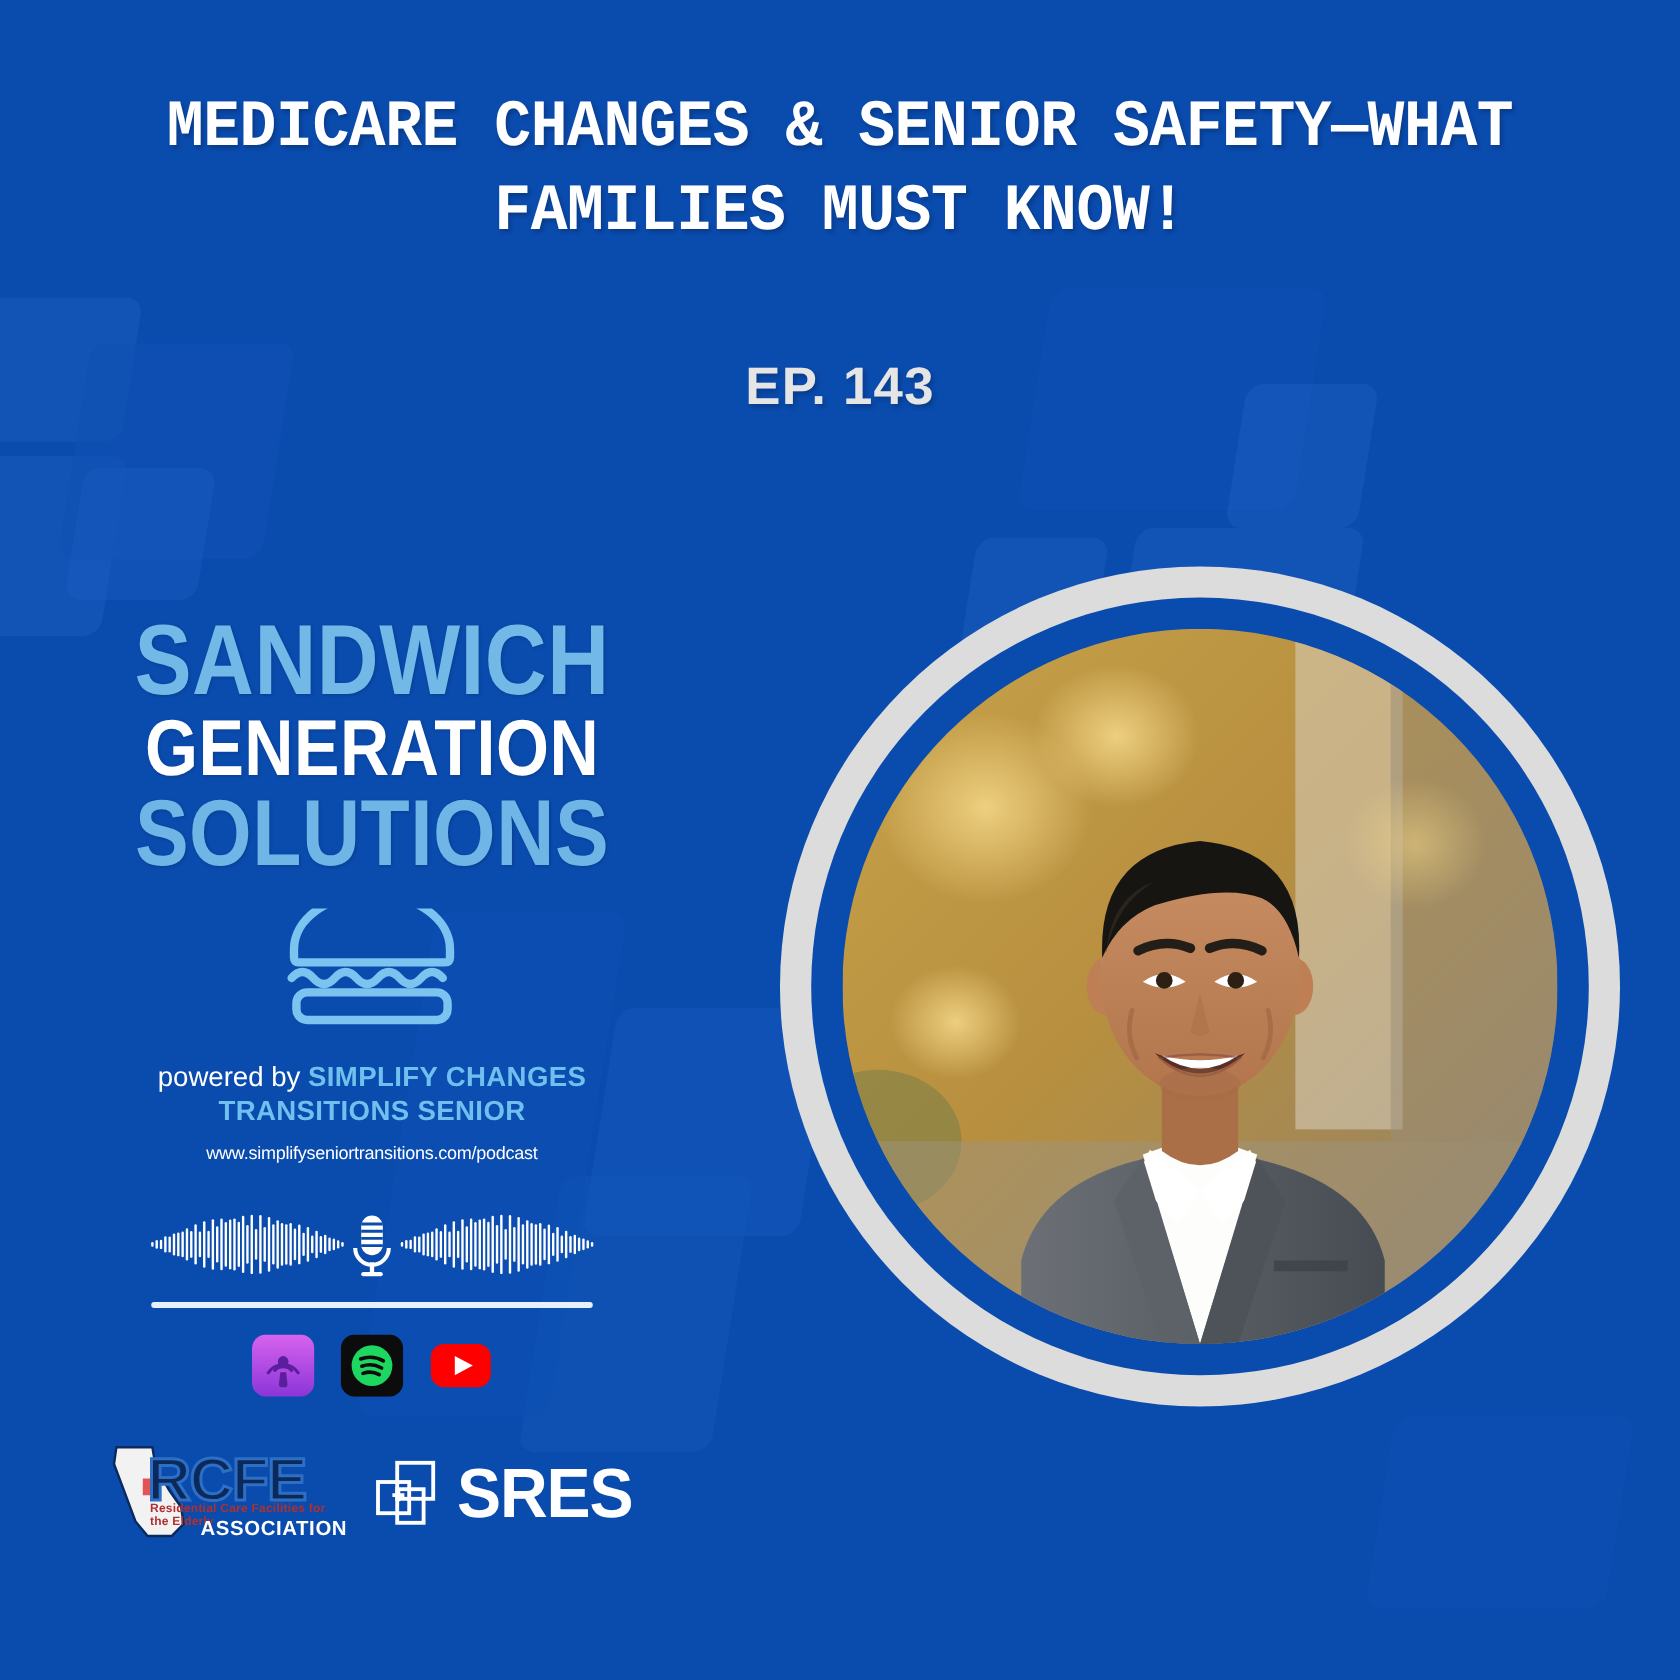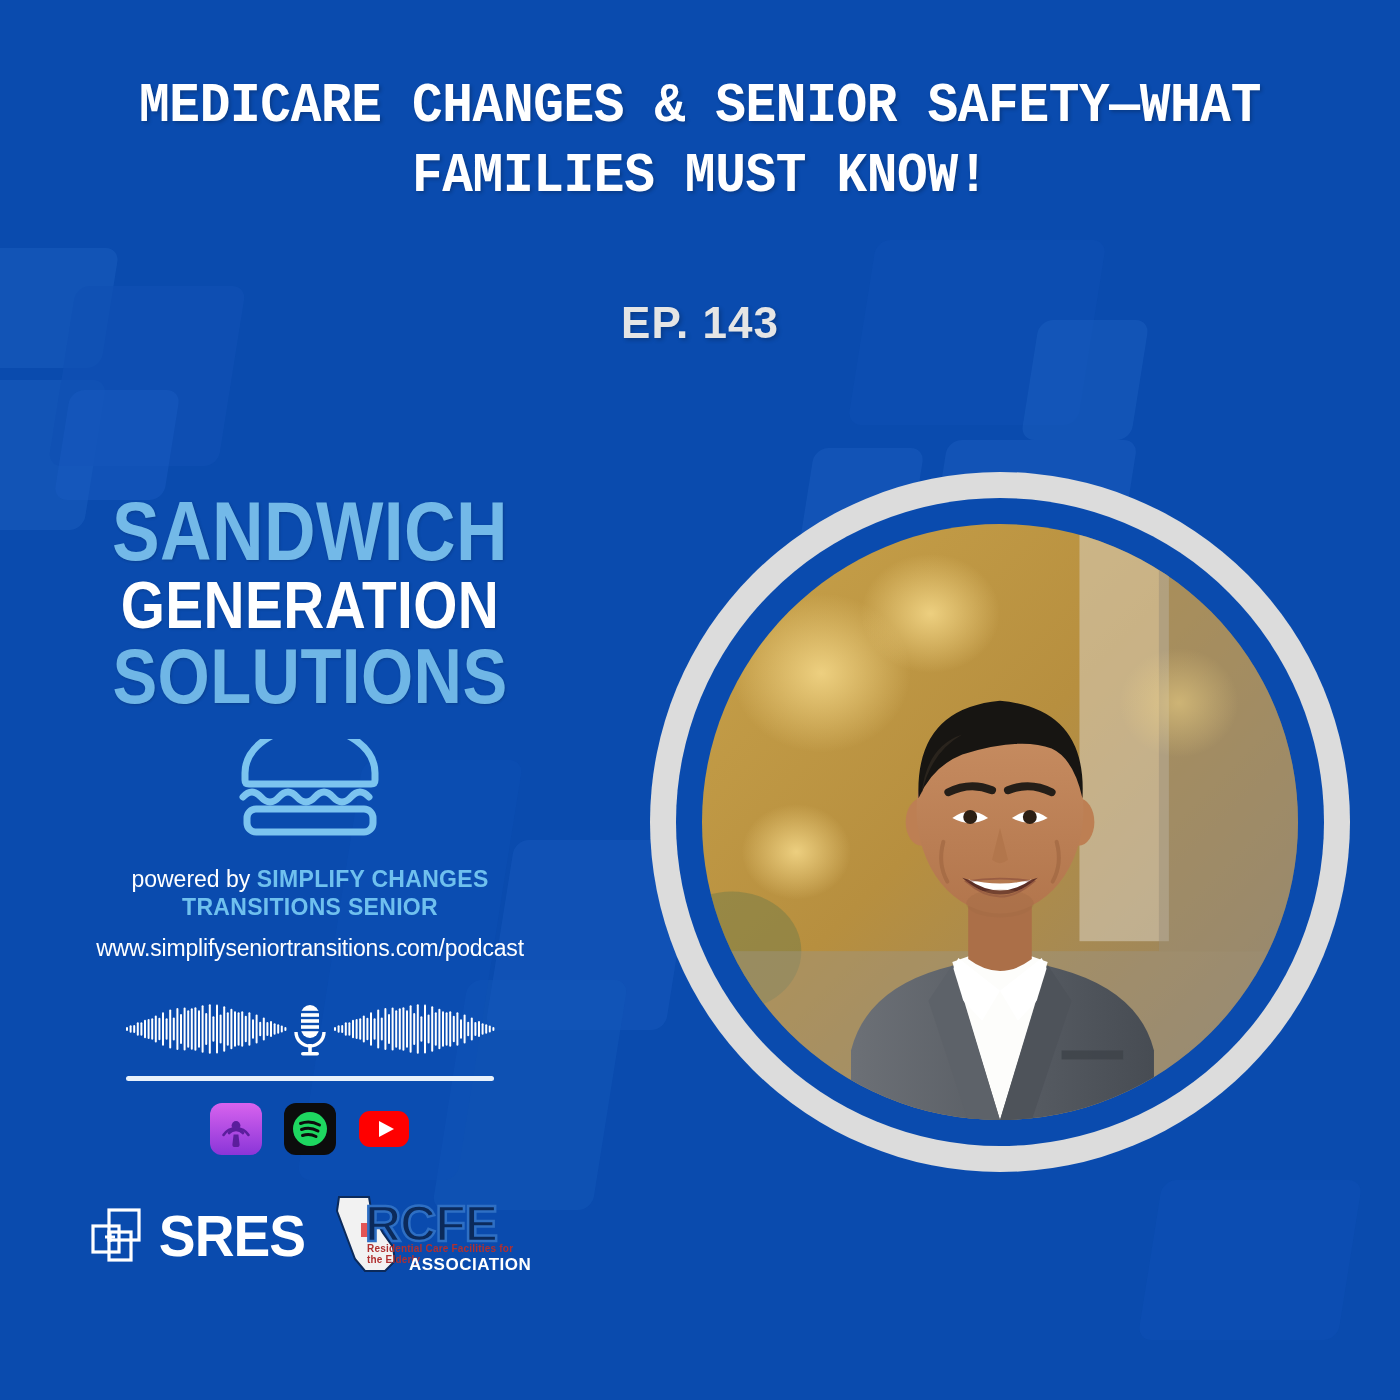--- a/index.html
+++ b/index.html
@@ -39,21 +39,21 @@
     text-align:center;
     color:#e5e5e5;
     font-size:44px;
     font-weight:bold;
     letter-spacing:1px;
     text-shadow:2px 2px 4px rgba(0,0,0,0.22);
   }
 
   
   #brand-column {
-    position:absolute; left:0; top:495px; width:620px;
+    position:absolute; left:0; top:513px; width:620px;
   }
   .logo-line {
     font-weight:bold;
     line-height:0.90;
     letter-spacing:0.5px;
     transform:scaleX(0.86);
     transform-origin:center;
     text-align:center;
     text-shadow:1px 1px 3px rgba(0,0,0,0.18);
   }
@@ -65,21 +65,21 @@
   #burger-icon { margin:28px auto 0; display:block; }
 
   
   #powered-block { text-align:center; margin-top:26px; }
   #powered-line {
     font-size:23px; line-height:1.22;
   }
   #powered-prefix { color:#ffffff; font-weight:normal; }
   #powered-brand { color:#6fc0ee; font-weight:bold; letter-spacing:0.3px; }
   #podcast-url {
-    color:#ffffff; font-size:23px; margin-top:14px; letter-spacing:-0.2px;
+    color:#ffffff; font-size:15px; margin-top:14px; letter-spacing:-0.2px;
   }
 
   
   #waveform-block { margin-top:34px; text-align:center; }
   #divider-line {
     width:368px; height:5px; background:#e8f1fb; margin:10px auto 0;
     border-radius:3px;
   }
 
   
@@ -303,39 +303,39 @@
     </svg>
 
     <svg class="platform-icon" viewBox="0 0 52 52">
       <rect x="1" y="8" width="50" height="36" rx="11" fill="#ff0000"></rect>
       <path d="M21 18 L36 26 L21 34 Z" fill="#ffffff"></path>
     </svg>
   </div>
 
   <div id="partner-logos">
 
+    <div style="position:relative;width:200px;height:84px;">
+
+      <svg width="70" height="84" viewBox="0 0 70 84" style="position:absolute;left:0;top:0;">
+        <path d="M8 4 L38 4 L40 16 L44 26 L52 40 L62 54 L64 68 L54 78 L34 78 L24 66 L18 50 L12 34 L6 18 Z" fill="#f2f2f2" stroke="#0b2a5b" stroke-width="2"></path>
+        <path d="M30 30 L45 30 L45 44 L30 44 Z" fill="#e03a3a" opacity="0.85"></path>
+      </svg>
+      <span style="position:absolute;left:34px;top:2px;color:#0b2a5b;font-size:50px;font-weight:bold;letter-spacing:-1px;-webkit-text-stroke:2.5px #2e6fc4;">RCFE</span>
+      <span style="position:absolute;left:36px;top:50px;color:#b03030;font-size:10px;font-weight:bold;letter-spacing:0.2px;">Residential Care Facilities for the Elderly</span>
+      <span style="position:absolute;left:78px;top:62px;color:#ffffff;font-size:17px;font-weight:bold;letter-spacing:0.5px;">ASSOCIATION</span>
+    </div>
+
     <div style="display:flex;align-items:center;gap:12px;">
       <svg width="54" height="58" viewBox="0 0 54 58">
         <rect x="20" y="4" width="30" height="30" fill="none" stroke="#ffffff" stroke-width="3.2"></rect>
         <rect x="20" y="26" width="22" height="28" fill="none" stroke="#ffffff" stroke-width="3.2"></rect>
         <rect x="4" y="20" width="26" height="26" fill="none" stroke="#ffffff" stroke-width="3.2"></rect>
         <path d="M21 26 v10 M16 31 h10" stroke="#ffffff" stroke-width="3.2"></path>
       </svg>
       <span style="color:#ffffff;font-size:58px;font-weight:bold;letter-spacing:-1px;transform:scaleX(0.95);display:inline-block;">SRES</span>
-    </div>
-
-    <div style="position:relative;width:200px;height:84px;">
-
-      <svg width="70" height="84" viewBox="0 0 70 84" style="position:absolute;left:0;top:0;">
-        <path d="M8 4 L38 4 L40 16 L44 26 L52 40 L62 54 L64 68 L54 78 L34 78 L24 66 L18 50 L12 34 L6 18 Z" fill="#f2f2f2" stroke="#0b2a5b" stroke-width="2"></path>
-        <path d="M30 30 L45 30 L45 44 L30 44 Z" fill="#e03a3a" opacity="0.85"></path>
-      </svg>
-      <span style="position:absolute;left:34px;top:2px;color:#0b2a5b;font-size:50px;font-weight:bold;letter-spacing:-1px;-webkit-text-stroke:2.5px #2e6fc4;">RCFE</span>
-      <span style="position:absolute;left:36px;top:50px;color:#b03030;font-size:10px;font-weight:bold;letter-spacing:0.2px;">Residential Care Facilities for the Elderly</span>
-      <span style="position:absolute;left:78px;top:62px;color:#ffffff;font-size:17px;font-weight:bold;letter-spacing:0.5px;">ASSOCIATION</span>
     </div>
 
   </div>
 </div>
 
 <div id="portrait-wrap">
   <div id="portrait-outer-ring"></div>
   <div id="portrait-gap-ring"></div>
   <div id="portrait-photo">
     <svg viewBox="0 0 600 600" preserveAspectRatio="xMidYMid slice">

